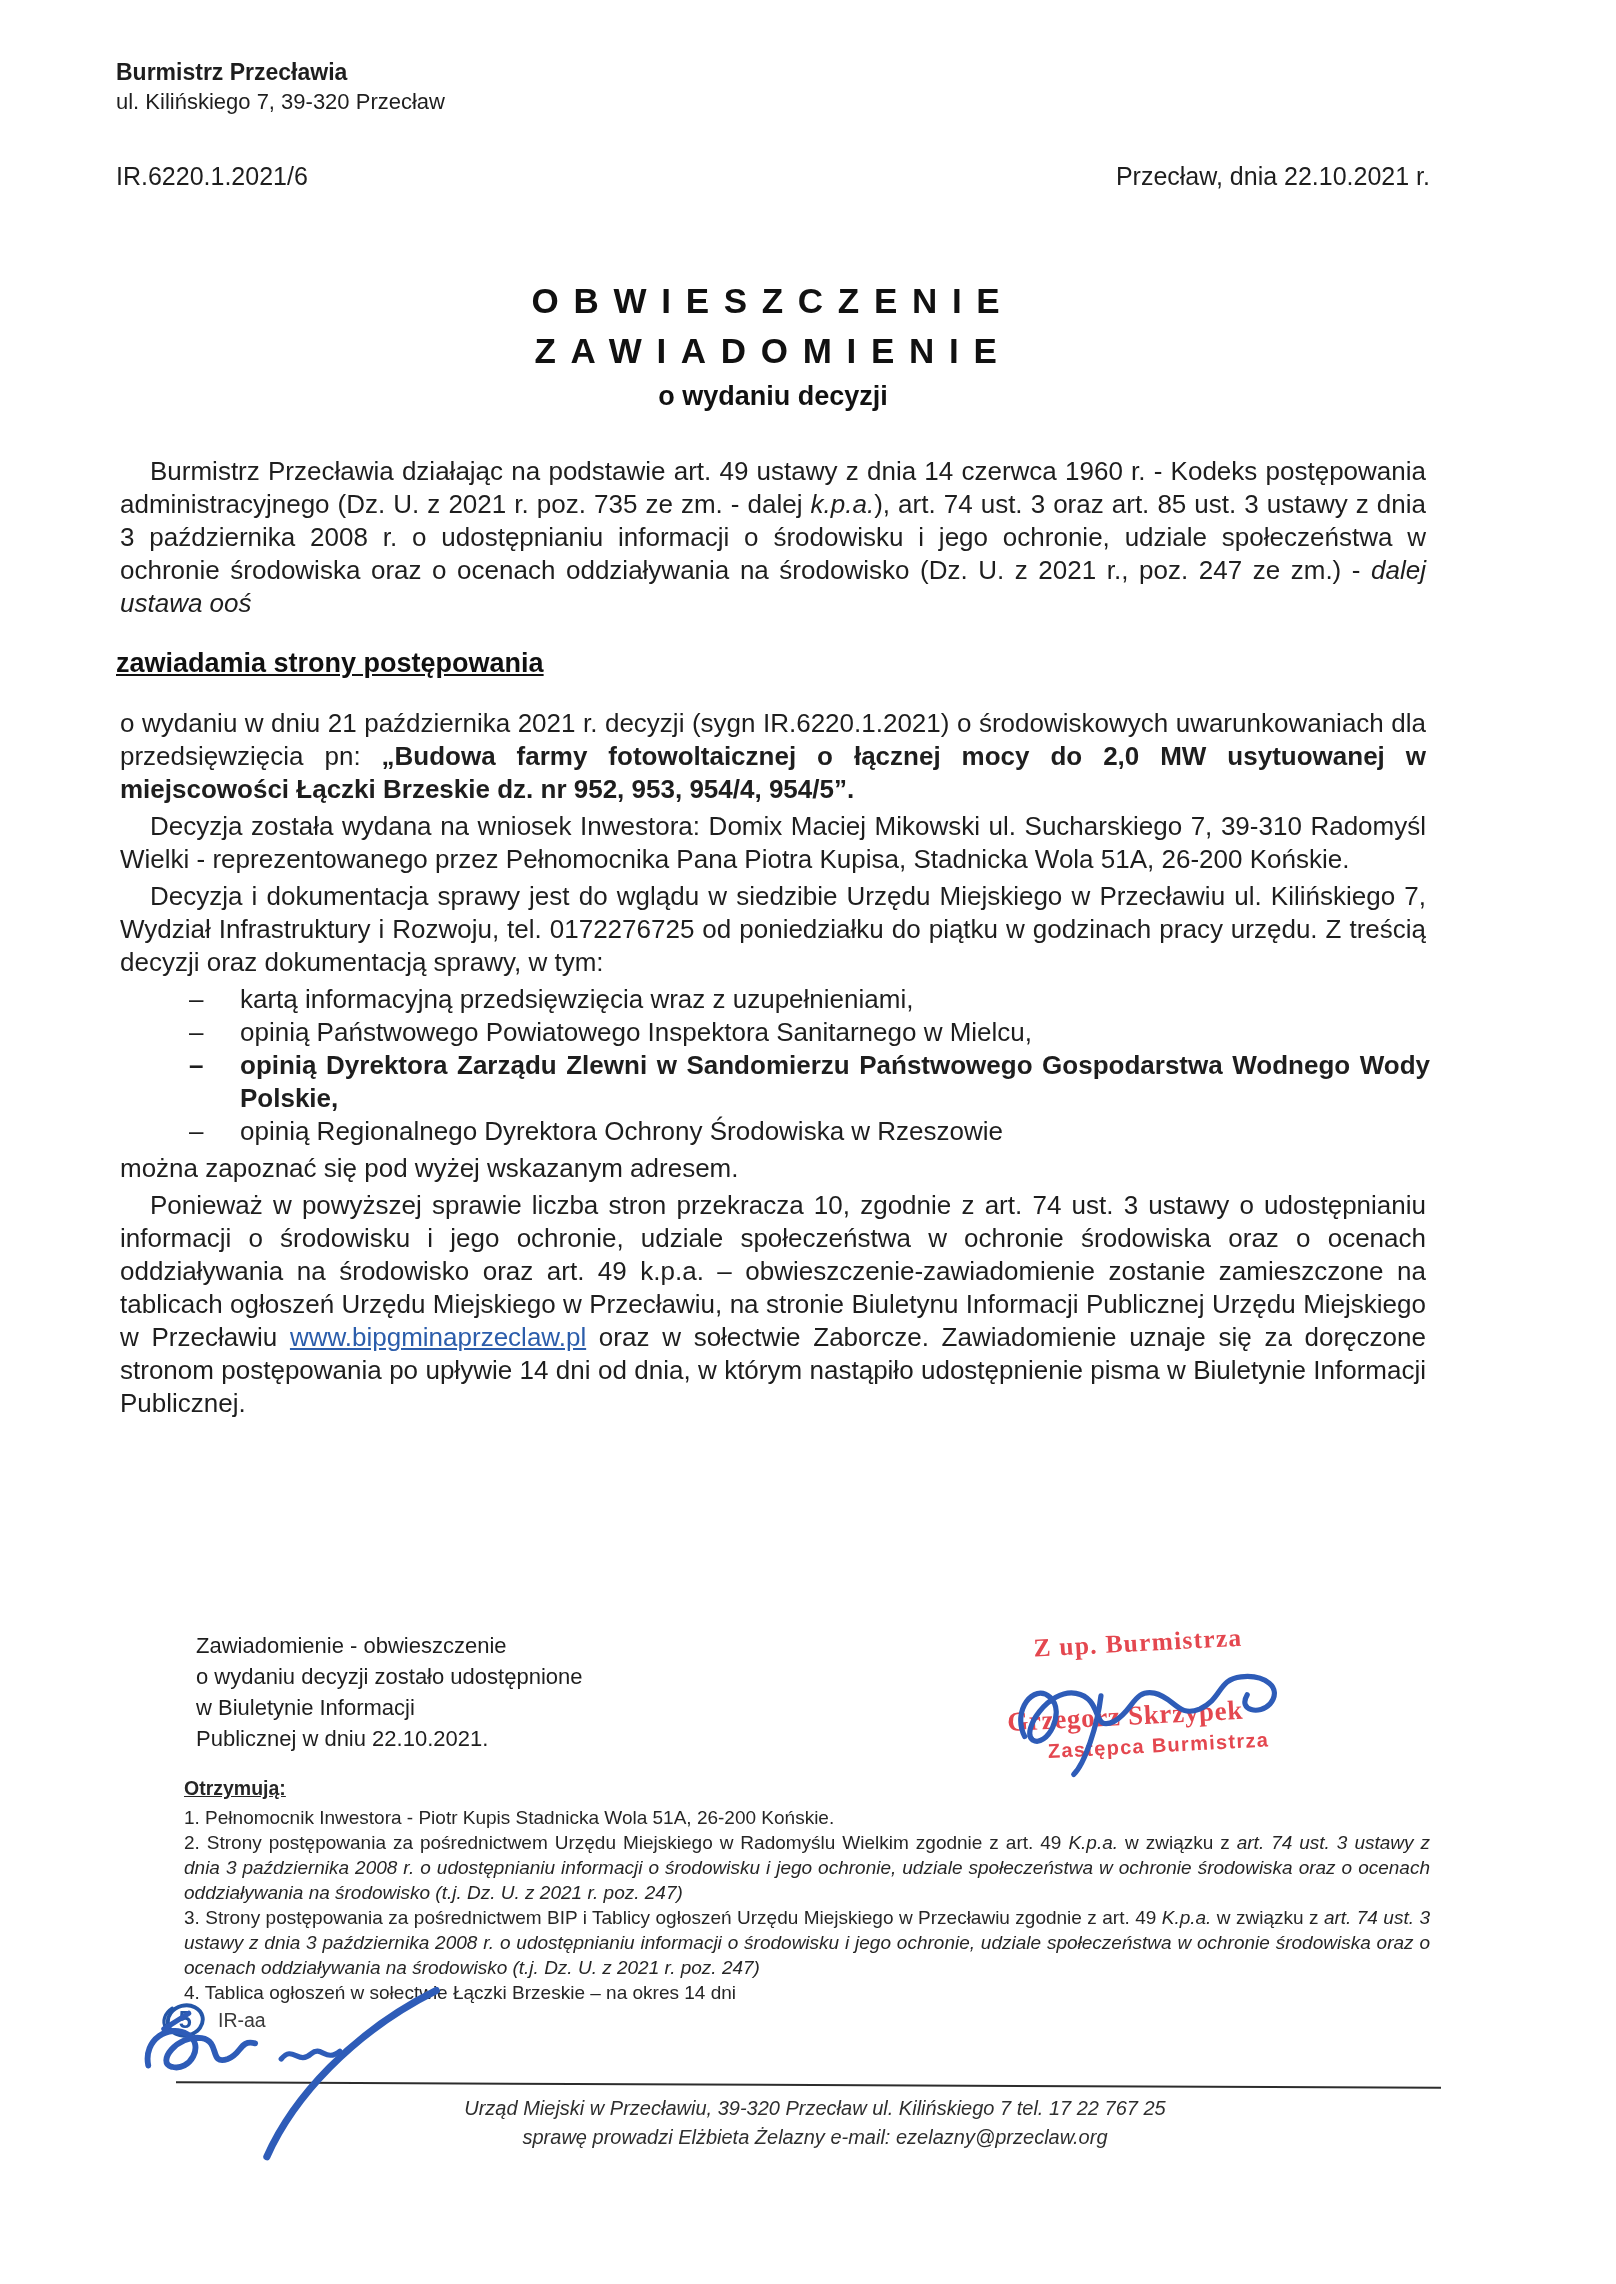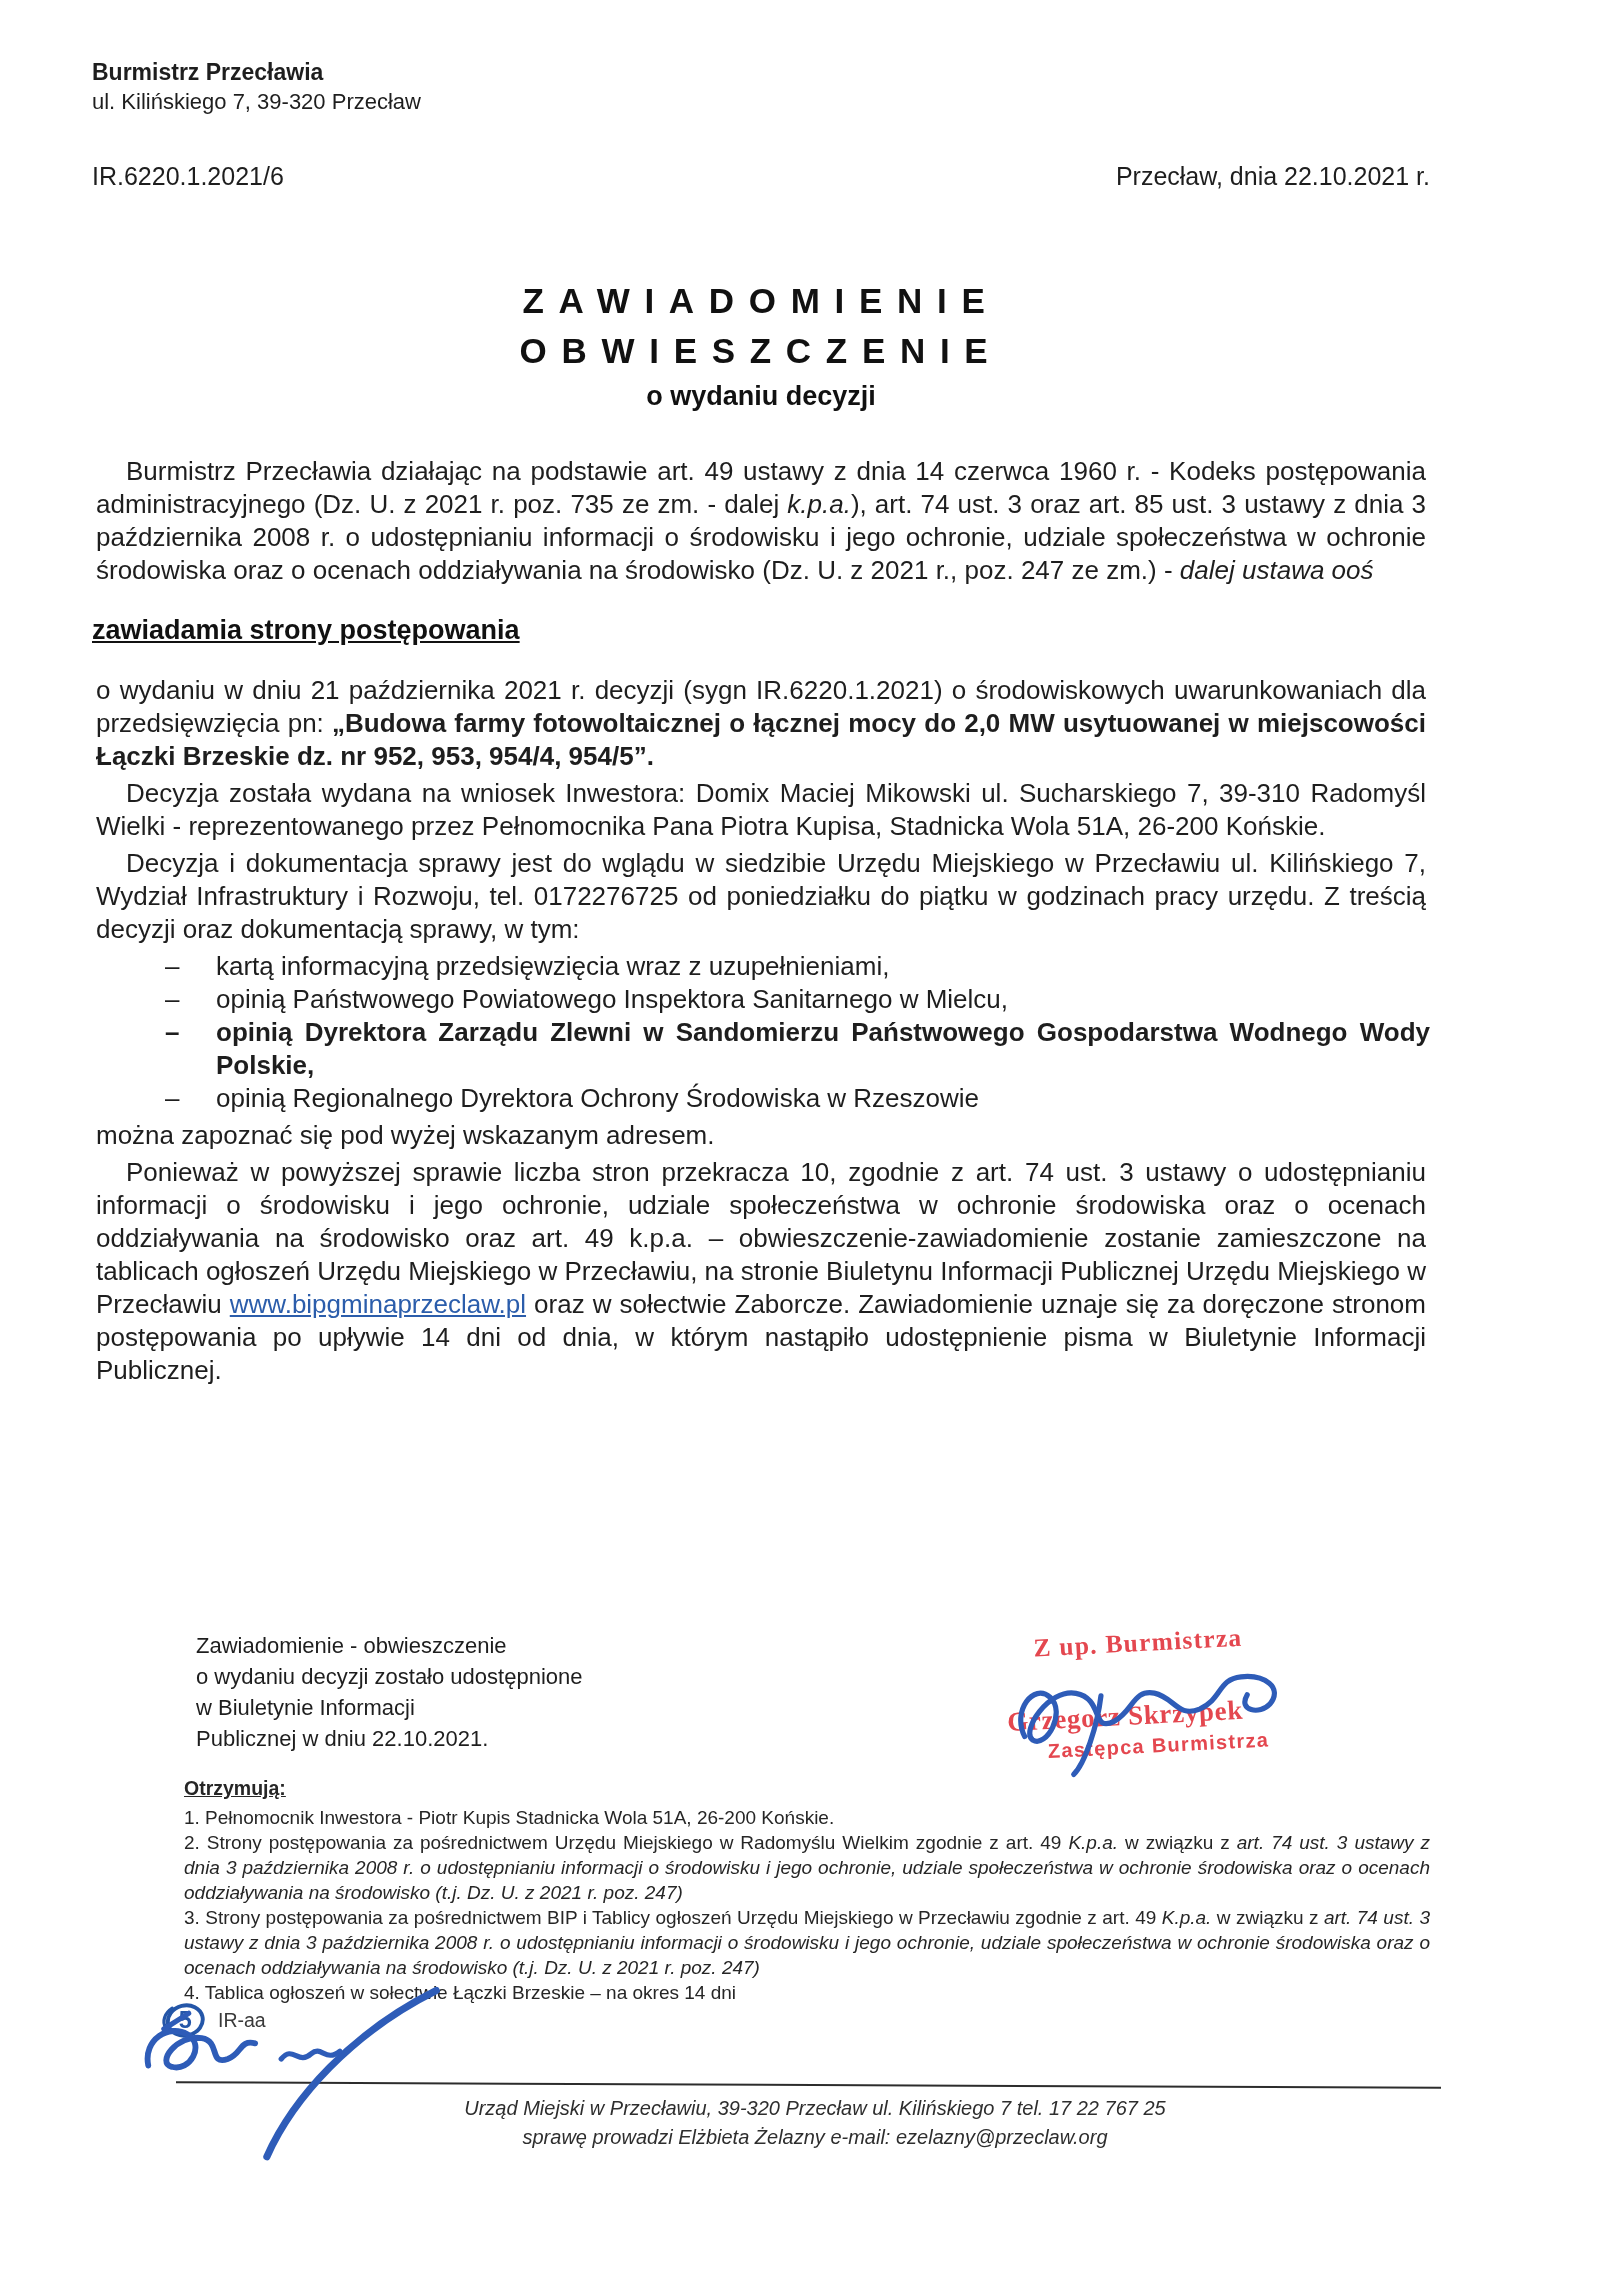--- a/index.html
+++ b/index.html
@@ -4,21 +4,21 @@
 <style>
   html,body{margin:0;padding:0;background:#e8e8e8;}
   .page{
     position:relative;
     width:1616px;height:2284px;
     background:#ffffff;
     font-family:"Liberation Sans", sans-serif;
     color:#1e1e1e;
     overflow:hidden;
     box-sizing:border-box;
-    padding:57px 186px 0 92px;
+    padding:57px 186px 0 116px;
   }
   
   .sender{font-size:22px;line-height:30px;}
   .sender .name{font-weight:bold;font-size:23px;}
   .ref-row{display:flex;justify-content:space-between;margin-top:43px;font-size:25px;line-height:33px;gap:15px;}
   
   .title-block{margin-top:83px;text-align:center;}
   .title-main{font-size:35px;font-weight:bold;letter-spacing:0.42em;line-height:50px;color:#111;}
   .title-sub{font-size:27px;font-weight:bold;line-height:38px;color:#111;margin-top:1.3px;}
   
@@ -62,22 +62,22 @@
     <div class="name">Burmistrz Przecławia</div>
     <div>ul. Kilińskiego 7, 39-320 Przecław</div>
   </div>
 
   <div class="ref-row">
     <span>IR.6220.1.2021/6</span>
     <span>Przecław, dnia 22.10.2021 r.</span>
   </div>
 
   <div class="title-block">
+    <div class="title-main">OBWIESZCZENIE</div>
     <div class="title-main">ZAWIADOMIENIE</div>
-    <div class="title-main">OBWIESZCZENIE</div>
     <div class="title-sub">o wydaniu decyzji</div>
   </div>
 
   <div class="main-text">
 
     <p class="body indent"><span>Burmistrz Przecławia działając na podstawie art. 49 ustawy z dnia 14 czerwca 1960 r. - Kodeks postępowania administracyjnego (Dz. U. z 2021 r. poz. 735 ze zm. - dalej </span><span class="it">k.p.a.</span><span>), art. 74 ust. 3 oraz art. 85 ust. 3 ustawy z dnia 3 października 2008 r. o udostępnianiu informacji o środowisku i jego ochronie, udziale społeczeństwa w ochronie środowiska oraz o ocenach oddziaływania na środowisko (Dz. U. z 2021 r., poz. 247 ze zm.) - </span><span class="it">dalej ustawa ooś</span></p>
 
     <h2 class="section-heading">zawiadamia strony postępowania</h2>
 
     <p class="body"><span>o wydaniu w dniu 21 października 2021 r. decyzji (sygn IR.6220.1.2021) o środowiskowych uwarunkowaniach dla przedsięwzięcia pn: </span><span class="bd">„Budowa farmy fotowoltaicznej o łącznej mocy do 2,0 MW usytuowanej w miejscowości Łączki Brzeskie dz. nr 952, 953, 954/4, 954/5”.</span></p>

